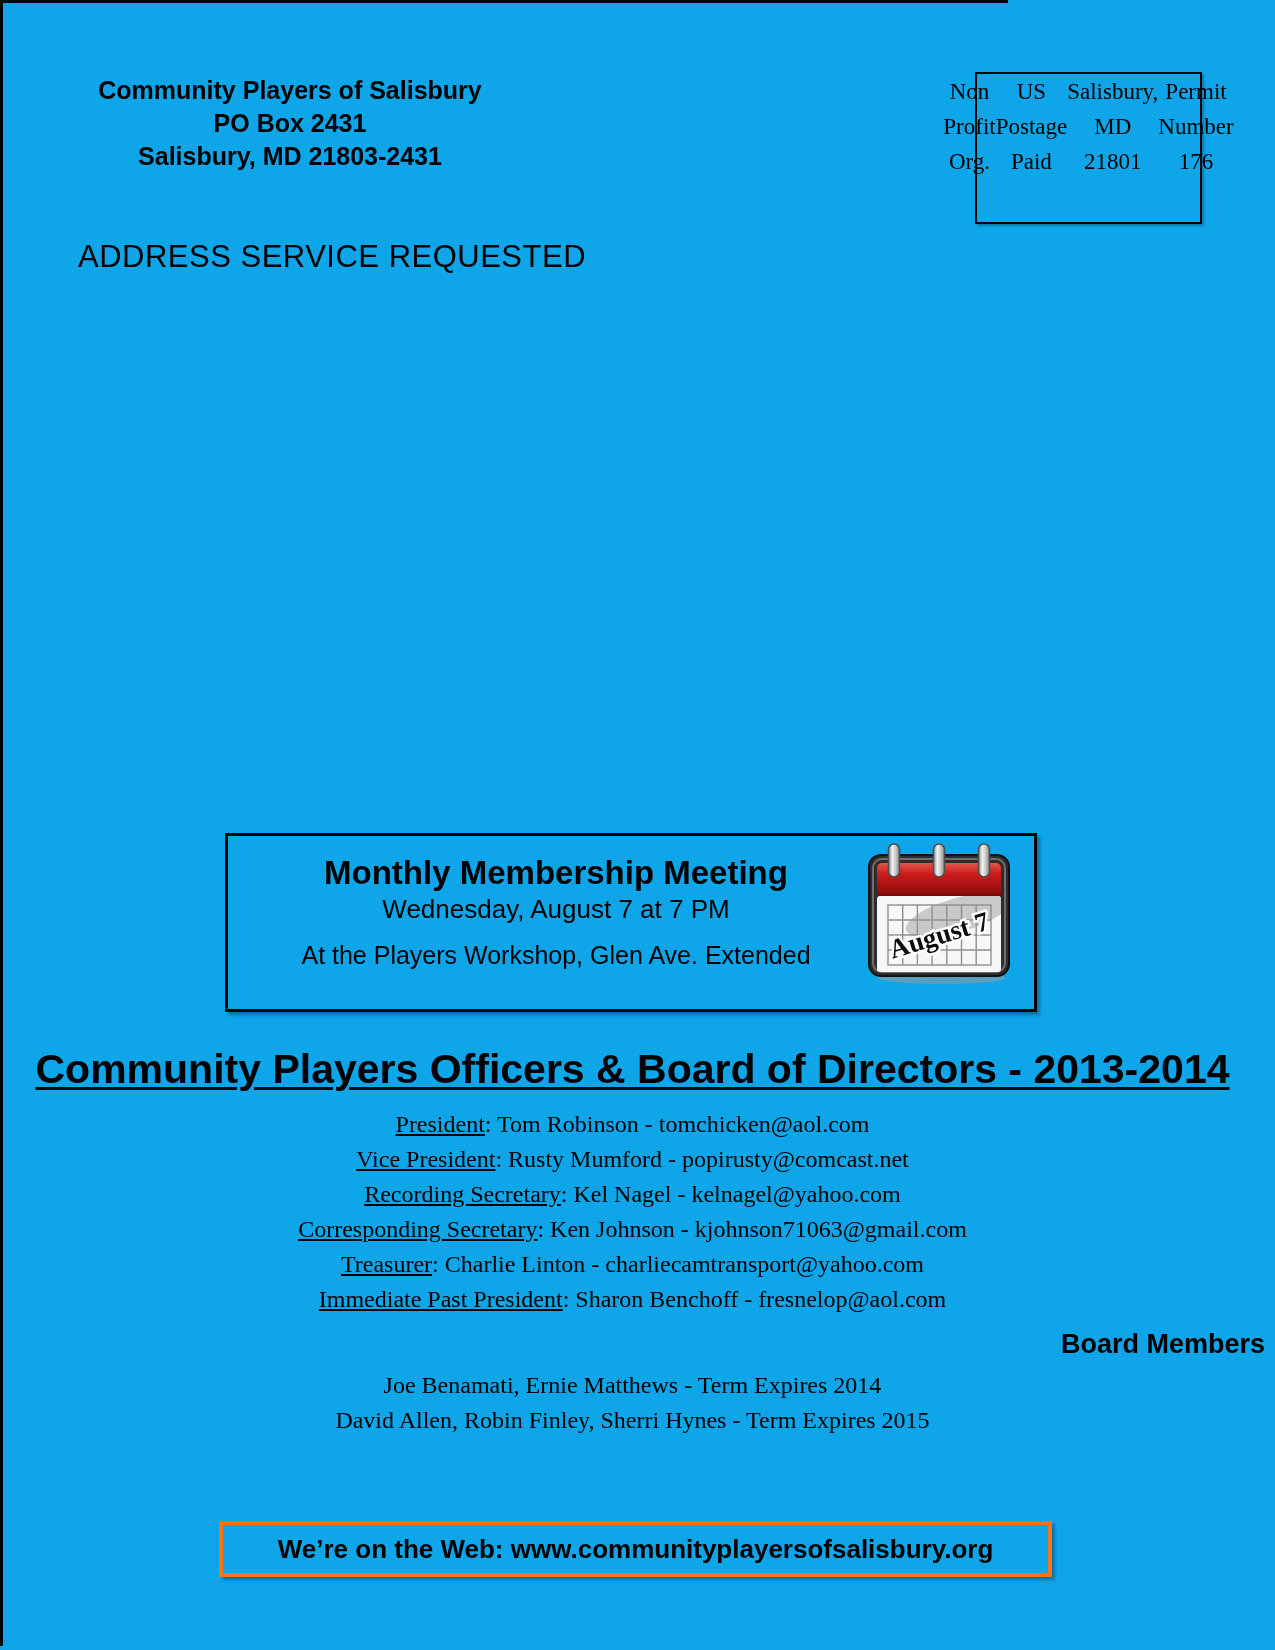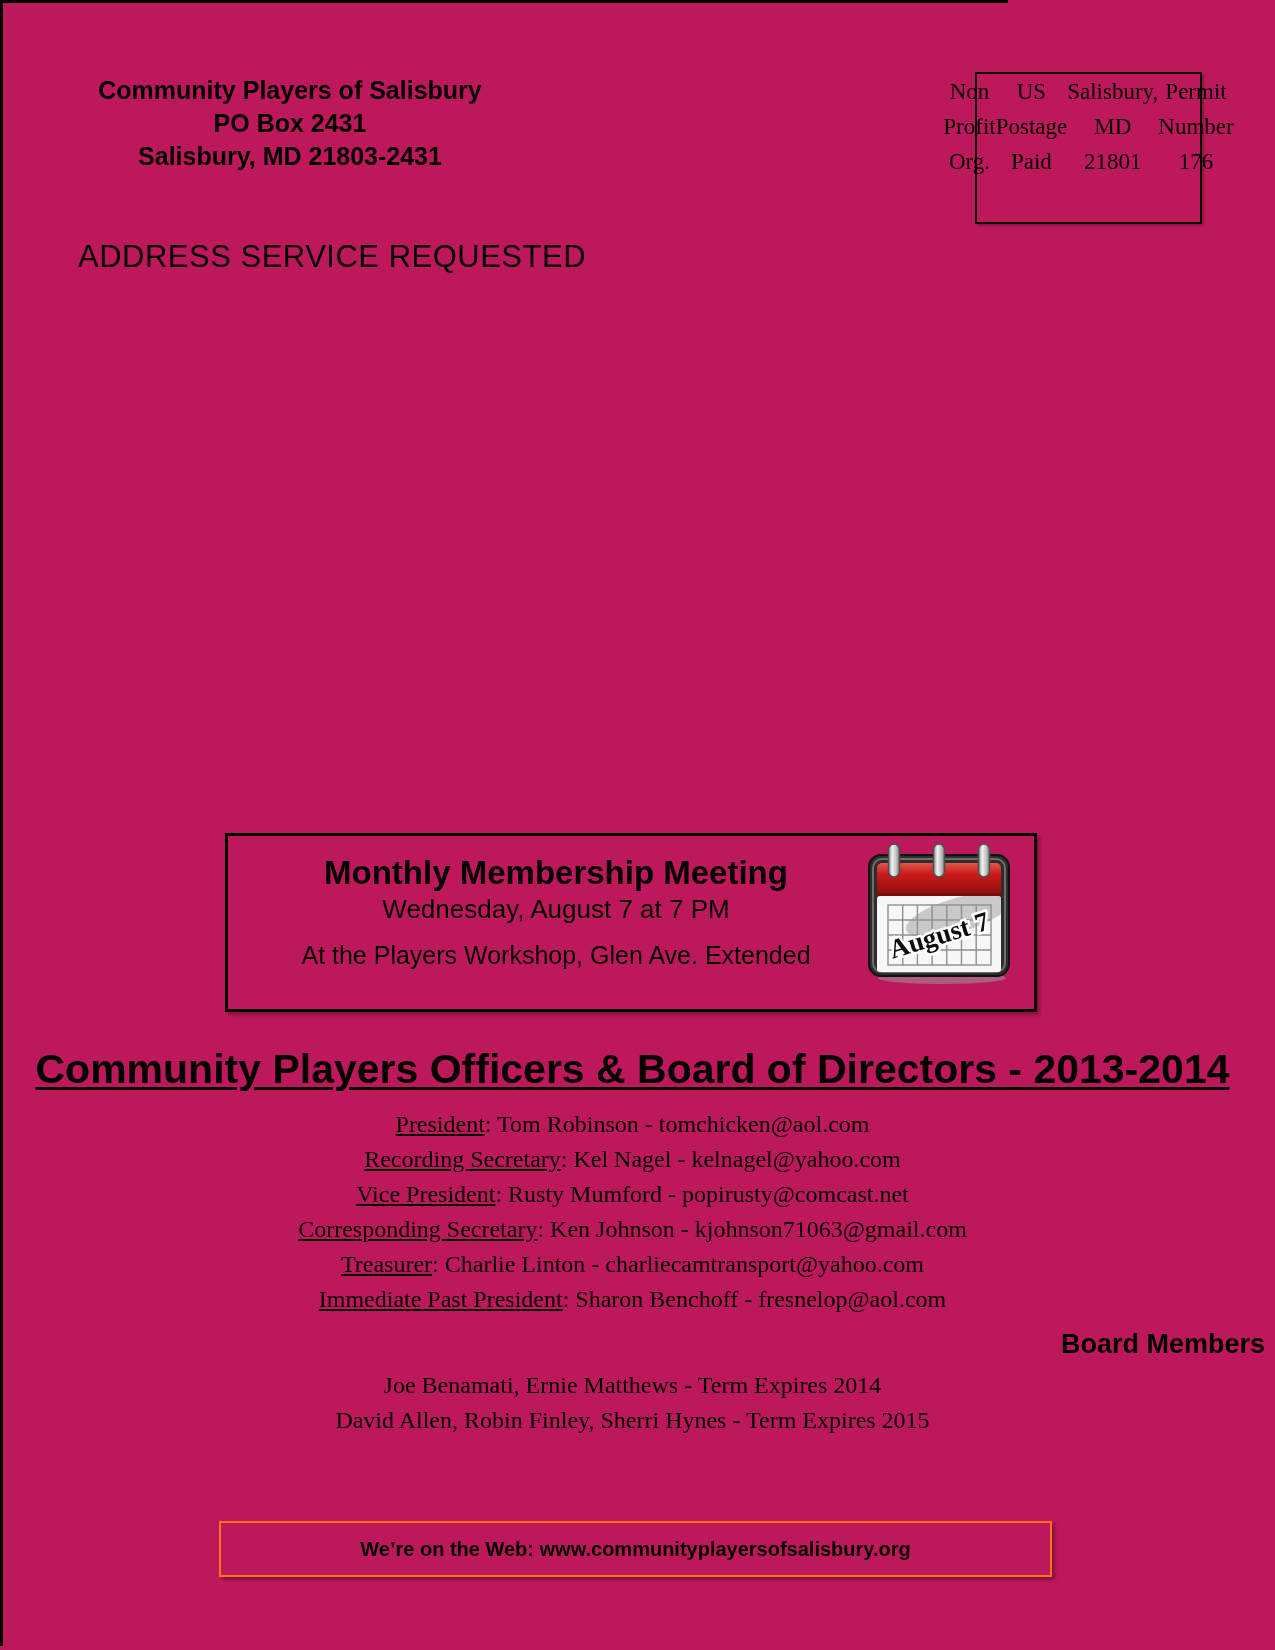--- a/index.html
+++ b/index.html
@@ -1,17 +1,17 @@
 <!DOCTYPE html>
 <html><head>
 <meta charset="utf-8">
 <style>
   html,body { margin:0; padding:0; background:#ffffff; }
   .page {
-    position:relative; width:1275px; height:1650px; background:#be185d;
+    position:relative; width:1275px; height:1650px; background:#0ea5e9;
     color:#000; font-family:"Liberation Sans", sans-serif; overflow:hidden;
   }
   .border-top { position:absolute; left:0; top:0; width:1008px; height:3px; background:#000; }
   .border-left { position:absolute; left:0; top:0; width:3px; height:1646px; background:#000; }
 
   .return-address {
     position:absolute; left:85px; top:74px; width:410px; text-align:center;
     font-weight:bold; font-size:25px; line-height:33px;
   }
   .permit-box {
@@ -50,23 +50,23 @@
     font-size:27px; font-weight:bold;
     text-decoration-thickness:2.5px; text-underline-offset:3px;
   }
   .board-list {
     position:absolute; left:0; top:1368px; width:1265px; text-align:center;
     font-family:"Liberation Serif", serif; font-size:24px; line-height:35px;
   }
 
   .web-box {
     position:absolute; left:219px; top:1521px; width:833px; height:56px;
-    border:2px solid #f97316; box-sizing:border-box;
+    border:4px solid #f97316; box-sizing:border-box;
     display:flex; align-items:center; justify-content:center;
-    font-size:20px; font-weight:bold;
+    font-size:26px; font-weight:bold;
     box-shadow:3px 3px 3px rgba(0,0,0,0.30);
   }
 </style>
 </head>
 <body>
 
 <div class="page">
 
   <div class="border-top"></div>
   <div class="border-left"></div>
@@ -138,22 +138,22 @@
         <rect x="112.5" y="3" width="11" height="33" rx="5.5" fill="url(#ringg)" stroke="#4d4d4d" stroke-width="1.5"></rect>
       </g>
       <text x="74" y="103" text-anchor="middle" transform="rotate(-17 74 97)" font-family="'Liberation Serif', serif" font-size="27" font-weight="bold" fill="#0d0d0d" stroke="#ffffff" stroke-width="5" paint-order="stroke">August 7</text>
     </svg>
   </div>
 
   <div class="officers-heading">Community Players Officers &amp; Board of Directors - 2013-2014</div>
 
   <div class="officers-list">
     <div class="officer-line"><span class="officer-title">President</span><span>: Tom Robinson - tomchicken@aol.com</span></div>
+    <div class="officer-line"><span class="officer-title">Vice President</span><span>: Rusty Mumford - popirusty@comcast.net</span></div>
     <div class="officer-line"><span class="officer-title">Recording Secretary</span><span>: Kel Nagel - kelnagel@yahoo.com</span></div>
-    <div class="officer-line"><span class="officer-title">Vice President</span><span>: Rusty Mumford - popirusty@comcast.net</span></div>
     <div class="officer-line"><span class="officer-title">Corresponding Secretary</span><span>: Ken Johnson - kjohnson71063@gmail.com</span></div>
     <div class="officer-line"><span class="officer-title">Treasurer</span><span>: Charlie Linton - charliecamtransport@yahoo.com</span></div>
     <div class="officer-line"><span class="officer-title">Immediate Past President</span><span>: Sharon Benchoff - fresnelop@aol.com</span></div>
   </div>
 
   <div class="board-heading">Board Members</div>
 
   <div class="board-list">
     <div>Joe Benamati, Ernie Matthews - Term Expires 2014</div>
     <div>David Allen, Robin Finley, Sherri Hynes - Term Expires 2015</div>

